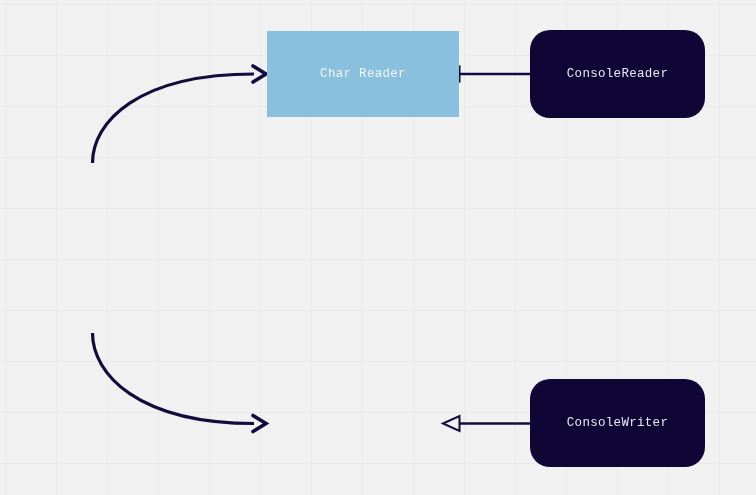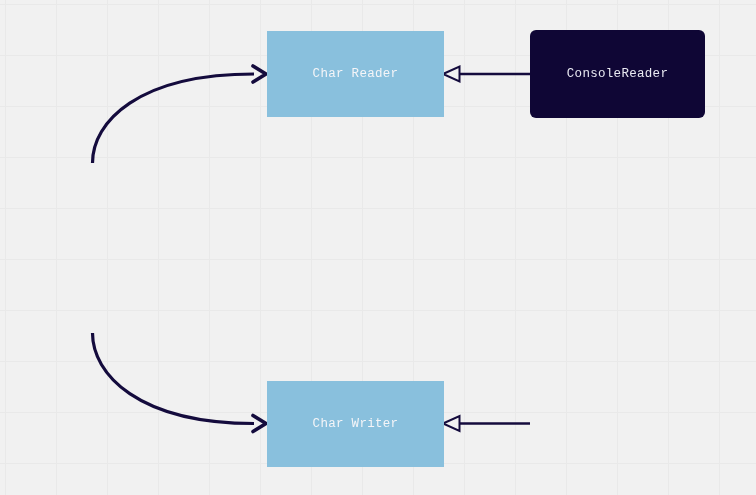--- a/index.html
+++ b/index.html
@@ -33,33 +33,33 @@
     display: flex;
     align-items: center;
     justify-content: center;
     z-index: 2;
     font-size: 12.5px;
     color: #f5f5f8;
     letter-spacing: 0.3px;
   }
   .node-rect {
     left: 267px;
-    width: 177px;
+    width: 192px;
     height: 86px;
     background: #89c0dd;
     justify-content: center;
   }
   #node-char-reader { top: 31px; }
   #node-char-writer { top: 381px; }
   .node-rounded {
     left: 530px;
     width: 175px;
     height: 88px;
     background: #0f0635;
-    border-radius: 6px;
+    border-radius: 20px;
     color: #e9e9f2;
   }
   #node-console-reader { top: 30px; }
   #node-console-writer { top: 379px; }
   .node-diamond {
     left: 6px;
     top: 163px;
     width: 173px;
     height: 170px;
     background: #ffc2c2;
@@ -91,18 +91,18 @@
 
 
   <div class="node node-rect" id="node-char-reader">
     <span class="node-label">Char Reader</span>
   </div>
 
   <div class="node node-rounded" id="node-console-reader">
     <span class="node-label">ConsoleReader</span>
   </div>
 
-  <div class="node node-rect" id="node-char-writer">
-    <span class="node-label">Char Writer</span>
+
+  <div class="node node-rounded" id="node-console-writer">
+    <span class="node-label">ConsoleWriter</span>
   </div>
-
 
 </div>
 
 </body></html>

